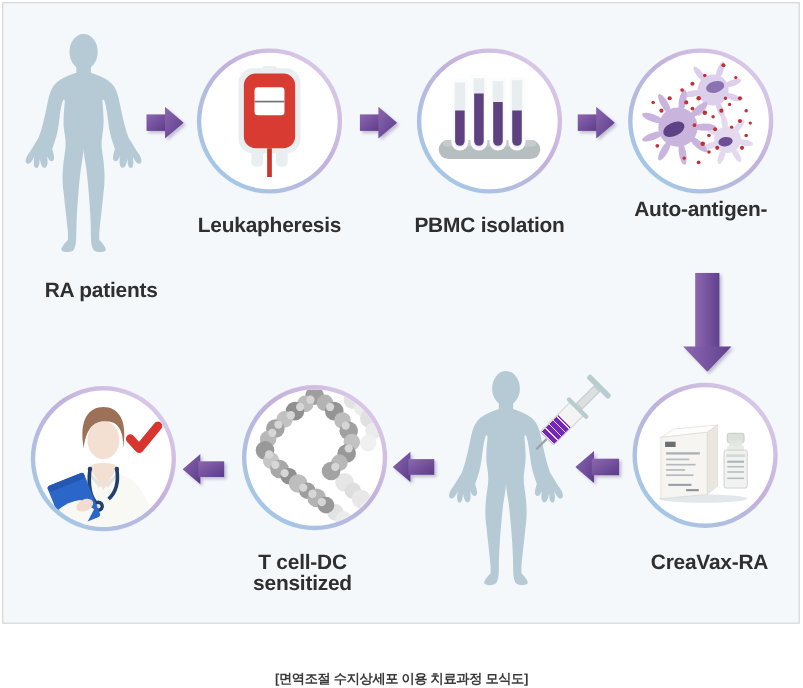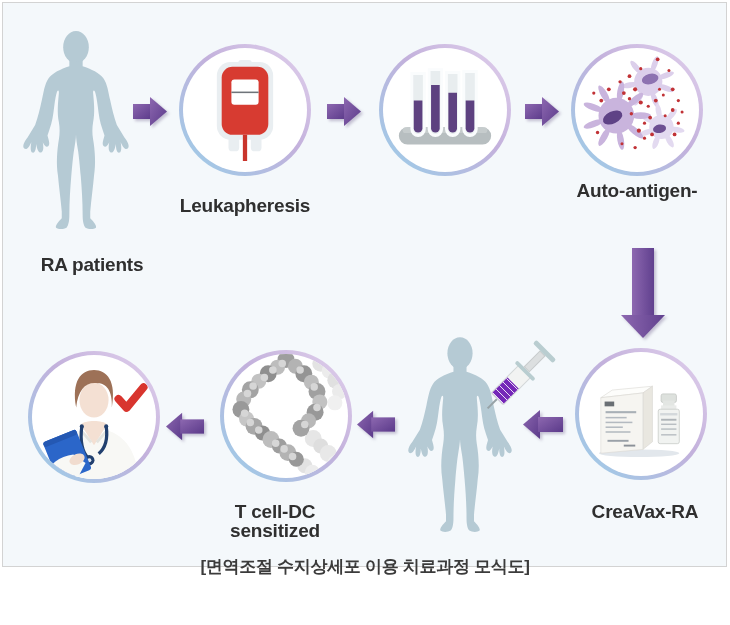--- a/index.html
+++ b/index.html
@@ -24,22 +24,22 @@
     overflow:hidden; position:relative;
     display:flex; align-items:center; justify-content:center;
   }
   .step-label {
     position:absolute; width:150px; text-align:center;
     font-size:19px; font-weight:700; color:#2f2f2f; line-height:19px;
     letter-spacing:-0.2px;
   }
   .arrow { position:absolute; filter:drop-shadow(2px 2px 1.5px rgba(110,95,140,0.38)); }
   #caption {
-    position:absolute; left:0; top:555px; width:730px; text-align:center;
-    font-size:17px; font-weight:700; color:#3b3b3b; letter-spacing:-0.3px;
+    position:absolute; left:0; top:609px; width:730px; text-align:center;
+    font-size:12px; font-weight:700; color:#3b3b3b; letter-spacing:-0.3px;
   }
   .silhouette { fill:#b5cad4; }
   
   #syringe {
     position:absolute; left:475px; top:365px; width:86px; height:26px;
     transform:rotate(-45deg);
   }
   #syringe .needle { position:absolute; left:0; top:12px; width:14px; height:2px; background:#97a2a6; }
   #syringe .barrel {
     position:absolute; left:13px; top:4px; width:40px; height:18px;
@@ -124,20 +124,21 @@
         </g>
         <g fill="#5d4180">
           <path d="M19.5 38 L19.5 67 A4.5 4.5 0 0 0 28.5 67 L28.5 38 Z"></path>
           <path d="M37.5 22 L37.5 67 A4.5 4.5 0 0 0 46.5 67 L46.5 22 Z"></path>
           <path d="M55.5 30 L55.5 67 A4.5 4.5 0 0 0 64.5 67 L64.5 30 Z"></path>
           <path d="M73.5 38 L73.5 67 A4.5 4.5 0 0 0 82.5 67 L82.5 38 Z"></path>
         </g>
       </svg>
     </div>
   </div>
+  <div class="step-label" style="left:370px;top:196px">PBMC isolation</div>
 
   <div class="ring" style="left:571px;top:44px">
     <div class="ring-inner">
       <svg width="124" height="124" viewBox="0 0 132 132">
         <g fill="#dccfeb">
           <circle cx="78" cy="36" r="15"></circle>
           <ellipse cx="96.8" cy="42.8" rx="9" ry="3" transform="rotate(20 96.8 42.8)"></ellipse>
           <ellipse cx="84.8" cy="54.8" rx="9" ry="3" transform="rotate(70 84.8 54.8)"></ellipse>
           <ellipse cx="68" cy="53.3" rx="9" ry="3" transform="rotate(120 68 53.3)"></ellipse>
           <ellipse cx="58.3" cy="39.5" rx="9" ry="3" transform="rotate(170 58.3 39.5)"></ellipse>

